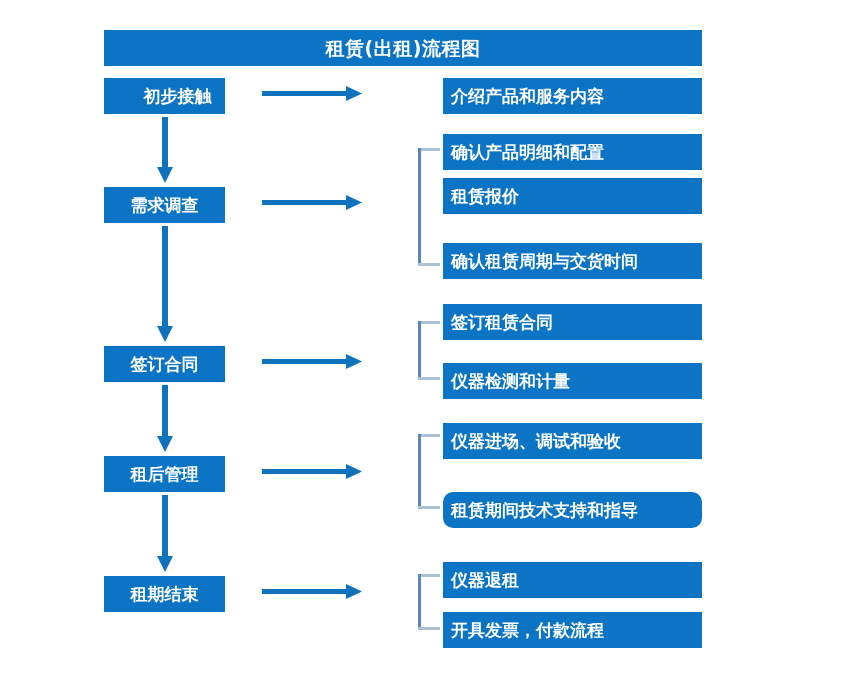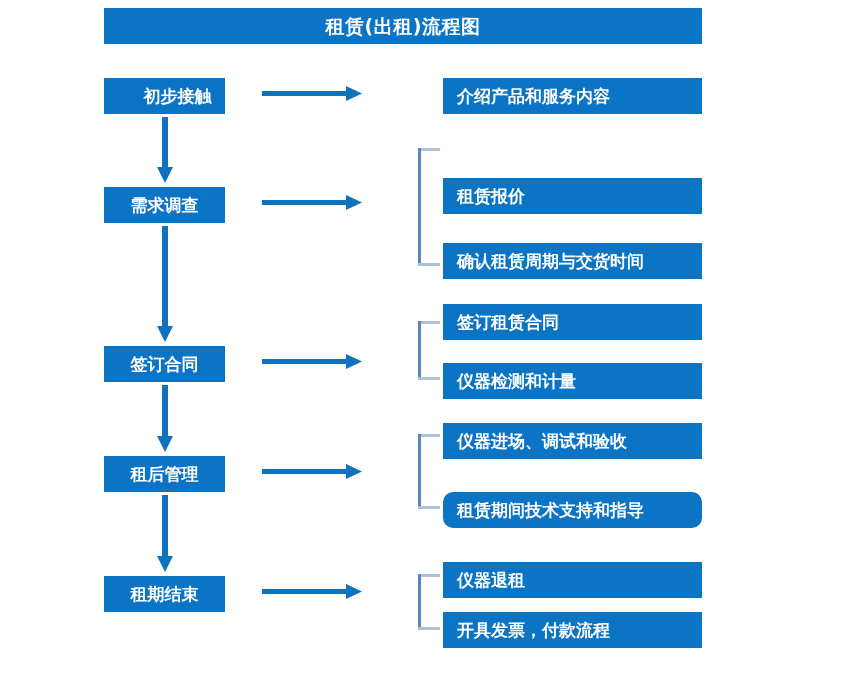--- a/index.html
+++ b/index.html
@@ -15,21 +15,21 @@
     width: 844px;
     height: 688px;
     background: #ffffff;
     overflow: hidden;
   }
 
   
   .title-bar {
     position: absolute;
     left: 104px;
-    top: 8px;
+    top: 30px;
     width: 598px;
     height: 36px;
     background: #0b74c4;
     display: flex;
     align-items: center;
     justify-content: center;
   }
   .title-bar .title-text {
     color: #ffffff;
     font-size: 19px;
@@ -56,21 +56,21 @@
     color: #ffffff;
     font-size: 17px;
     font-weight: bold;
     line-height: 1;
   }
   .detail-box {
     left: 443px;
     width: 259px;
     height: 36px;
     justify-content: flex-start;
-    padding-left: 14px;
+    padding-left: 8px;
   }
   .detail-box .box-text {
     color: #ffffff;
     font-size: 17px;
     font-weight: bold;
     line-height: 1;
     white-space: nowrap;
   }
 
   
@@ -201,20 +201,23 @@
     <svg width="22" height="56" viewBox="0 0 22 56">
       <rect x="0" y="0" width="22" height="3" fill="#a9c2d9"></rect>
       <rect x="0" y="0" width="3" height="56" fill="#5b87b5"></rect>
       <rect x="0" y="53" width="22" height="3" fill="#a9c2d9"></rect>
     </svg>
   </div>
 
   <div class="box detail-box" style="top:78px;">
     <span class="box-text">介绍产品和服务内容</span>
   </div>
+  <div class="box detail-box" style="top:134px;">
+    <span class="box-text">确认产品明细和配置</span>
+  </div>
   <div class="box detail-box" style="top:178px;">
     <span class="box-text">租赁报价</span>
   </div>
   <div class="box detail-box" style="top:243px;">
     <span class="box-text">确认租赁周期与交货时间</span>
   </div>
   <div class="box detail-box" style="top:304px;">
     <span class="box-text">签订租赁合同</span>
   </div>
   <div class="box detail-box" style="top:363px;">

